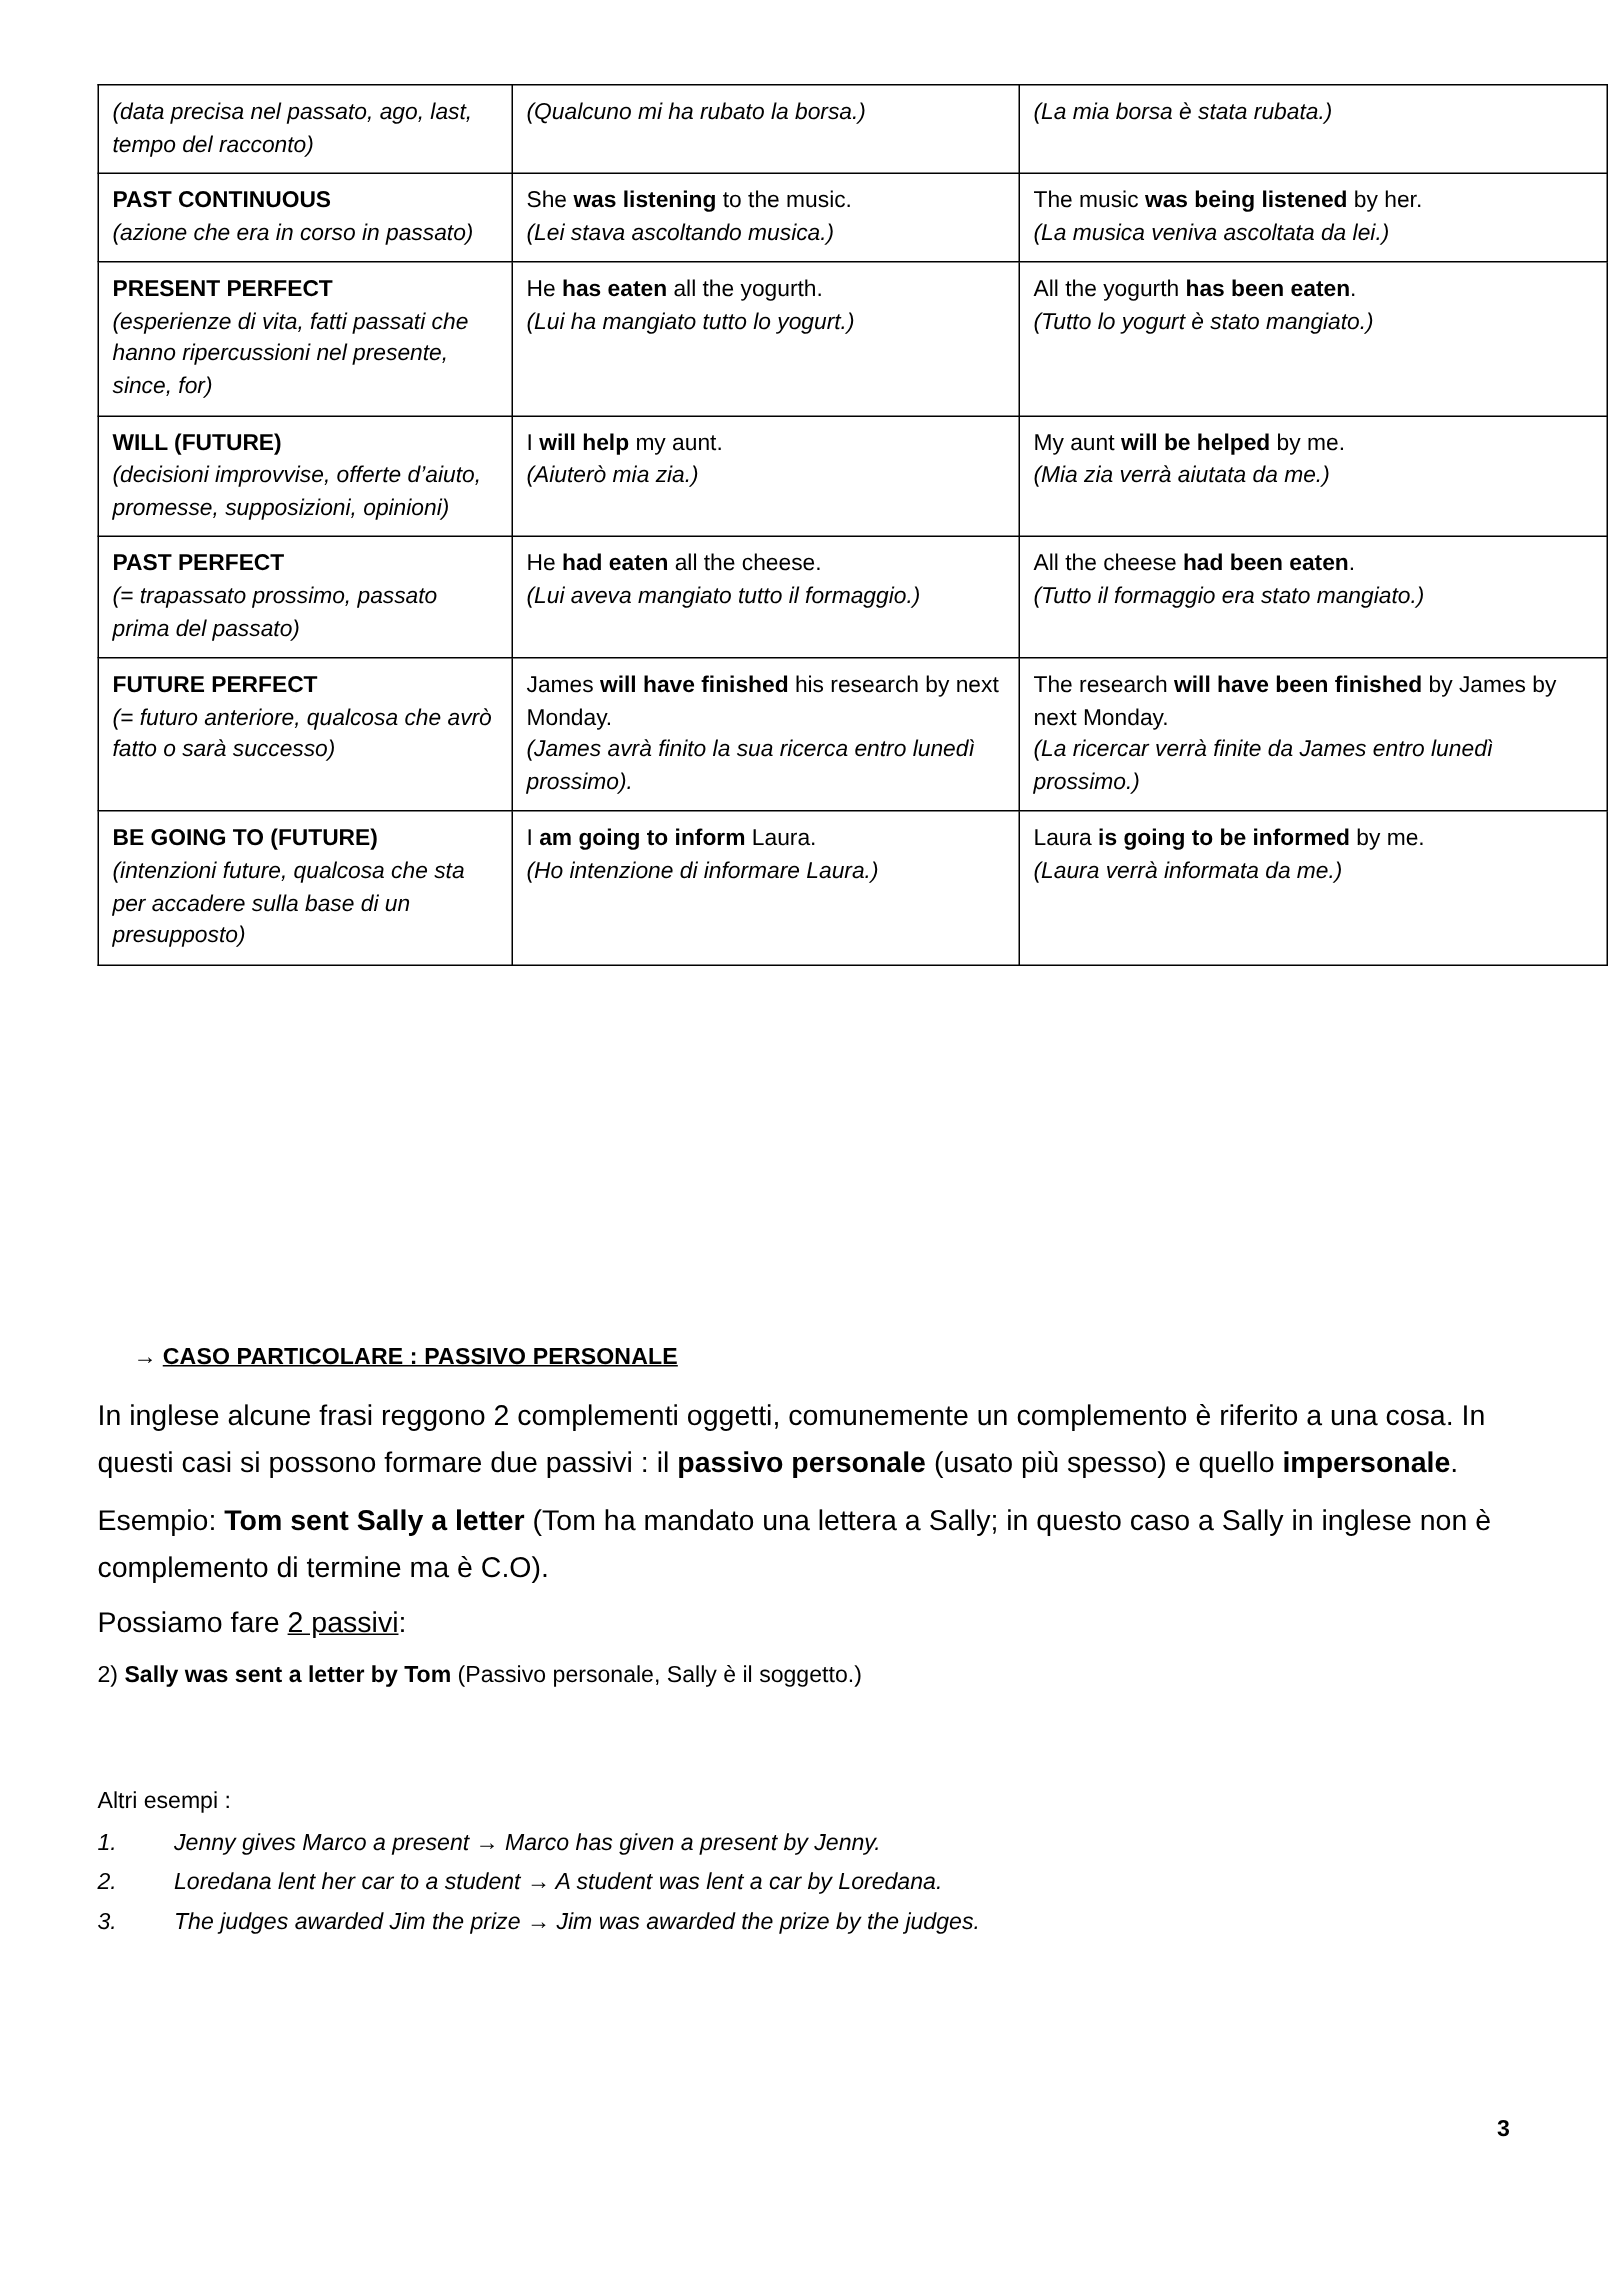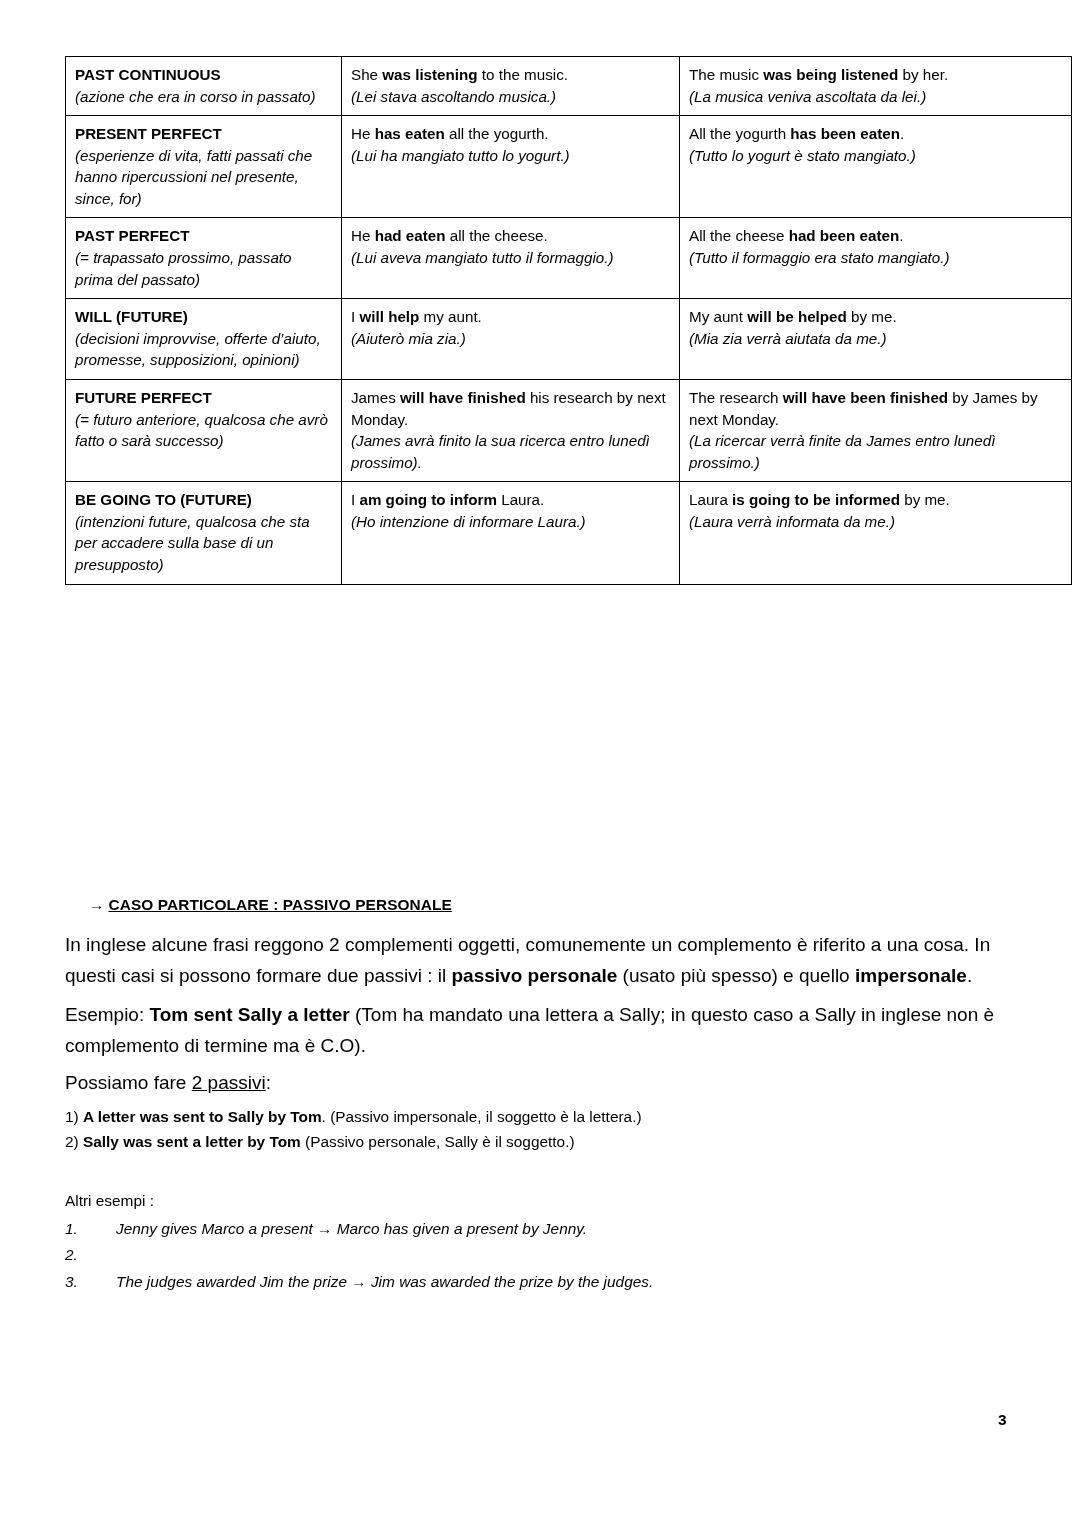--- a/index.html
+++ b/index.html
@@ -141,20 +141,31 @@
 </style>
 </head>
 <body>
 
 <div class="page">
 
   <table class="grammar-table">
     <tbody id="table-body">
         <tr>
           <td class="col-a">
+            <span class="tense-desc">(data precisa nel passato, ago, last, tempo del racconto)</span>
+          </td>
+          <td class="col-b">
+            <span class="ital">(Qualcuno mi ha rubato la borsa.)</span>
+          </td>
+          <td class="col-c">
+            <span class="ital">(La mia borsa è stata rubata.)</span>
+          </td>
+        </tr>
+        <tr>
+          <td class="col-a">
             <span class="tense-name">PAST CONTINUOUS</span>
             <span class="tense-desc">(azione che era in corso in passato)</span>
           </td>
           <td class="col-b">
             <span class="sent">She <b>was listening</b> to the music.</span>
             <span class="ital">(Lei stava ascoltando musica.)</span>
           </td>
           <td class="col-c">
             <span class="sent">The music <b>was being listened</b> by her.</span>
             <span class="ital">(La musica veniva ascoltata da lei.)</span>
@@ -169,44 +180,44 @@
             <span class="sent">He <b>has eaten</b> all the yogurth.</span>
             <span class="ital">(Lui ha mangiato tutto lo yogurt.)</span>
           </td>
           <td class="col-c">
             <span class="sent">All the yogurth <b>has been eaten</b>.</span>
             <span class="ital">(Tutto lo yogurt è stato mangiato.)</span>
           </td>
         </tr>
         <tr>
           <td class="col-a">
+            <span class="tense-name">WILL (FUTURE)</span>
+            <span class="tense-desc">(decisioni improvvise, offerte d’aiuto, promesse, supposizioni, opinioni)</span>
+          </td>
+          <td class="col-b">
+            <span class="sent">I <b>will help</b> my aunt.</span>
+            <span class="ital">(Aiuterò mia zia.)</span>
+          </td>
+          <td class="col-c">
+            <span class="sent">My aunt <b>will be helped</b> by me.</span>
+            <span class="ital">(Mia zia verrà aiutata da me.)</span>
+          </td>
+        </tr>
+        <tr>
+          <td class="col-a">
             <span class="tense-name">PAST PERFECT</span>
             <span class="tense-desc">(= trapassato prossimo, passato prima del passato)</span>
           </td>
           <td class="col-b">
             <span class="sent">He <b>had eaten</b> all the cheese.</span>
             <span class="ital">(Lui aveva mangiato tutto il formaggio.)</span>
           </td>
           <td class="col-c">
             <span class="sent">All the cheese <b>had been eaten</b>.</span>
             <span class="ital">(Tutto il formaggio era stato mangiato.)</span>
-          </td>
-        </tr>
-        <tr>
-          <td class="col-a">
-            <span class="tense-name">WILL (FUTURE)</span>
-            <span class="tense-desc">(decisioni improvvise, offerte d’aiuto, promesse, supposizioni, opinioni)</span>
-          </td>
-          <td class="col-b">
-            <span class="sent">I <b>will help</b> my aunt.</span>
-            <span class="ital">(Aiuterò mia zia.)</span>
-          </td>
-          <td class="col-c">
-            <span class="sent">My aunt <b>will be helped</b> by me.</span>
-            <span class="ital">(Mia zia verrà aiutata da me.)</span>
           </td>
         </tr>
         <tr>
           <td class="col-a">
             <span class="tense-name">FUTURE PERFECT</span>
             <span class="tense-desc">(= futuro anteriore, qualcosa che avrò fatto o sarà successo)</span>
           </td>
           <td class="col-b">
             <span class="sent">James <b>will have finished</b> his research by next Monday.</span>
             <span class="ital">(James avrà finito la sua ricerca entro lunedì prossimo).</span>
@@ -235,33 +246,33 @@
 
   <div class="heading">
     <span class="arrow">→</span><span class="htext">CASO PARTICOLARE : PASSIVO PERSONALE</span>
   </div>
 
   <div class="para p1" id="para1">In inglese alcune frasi reggono 2 complementi oggetti, comunemente un complemento è riferito a una cosa. In questi casi si possono formare due passivi : il <b>passivo personale</b> (usato più spesso) e quello <b>impersonale</b>.</div>
   <div class="para p2" id="para2">Esempio:  <b>Tom sent Sally a letter</b> (Tom ha mandato una lettera a Sally; in questo caso a Sally in inglese non è complemento di termine ma è C.O).</div>
   <div class="para p3" id="para3">Possiamo fare <u>2 passivi</u>:</div>
 
   <div class="passives" id="passives">
-      <div>1) <b>A letter was sent to Sally by Tom</b>. (Passivo impersonale, il soggetto è la lettera.)</div>
       <div>2) <b>Sally was sent a letter by Tom</b> (Passivo personale, Sally è il soggetto.)</div>
     </div>
 
   <div class="altri">Altri esempi :</div>
 
   <div class="examples" id="examples">
       <div class="ex-row">
         <span class="ex-num">1.</span>
         <span class="ex-text">Jenny gives Marco a present → Marco has given a present by Jenny.</span>
       </div>
       <div class="ex-row">
         <span class="ex-num">2.</span>
+        <span class="ex-text">Loredana lent her car to a student → A student was lent a car by Loredana.</span>
       </div>
       <div class="ex-row">
         <span class="ex-num">3.</span>
         <span class="ex-text">The judges awarded Jim the prize → Jim was awarded the prize by the judges.</span>
       </div>
     </div>
 
   <div class="page-number">3</div>
 
 </div>

